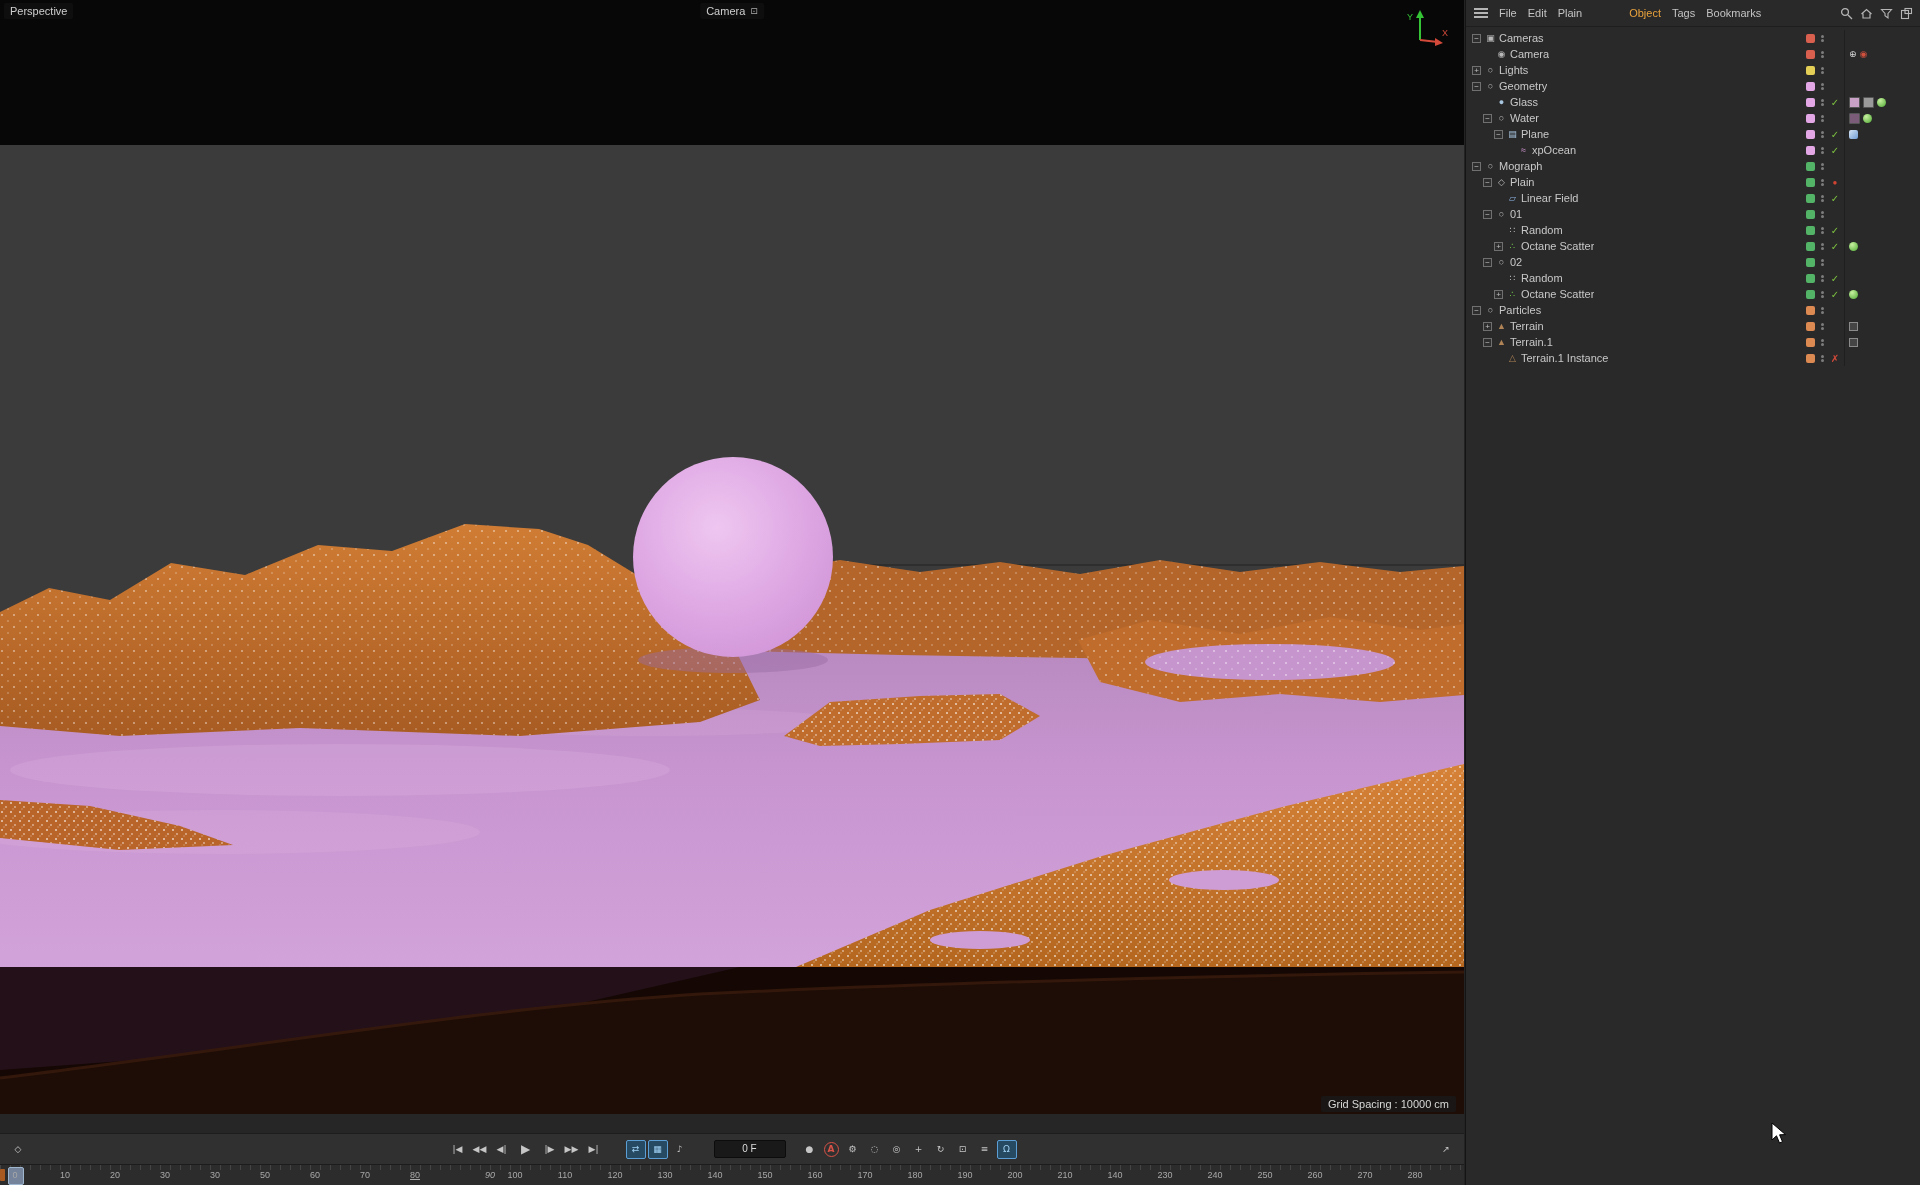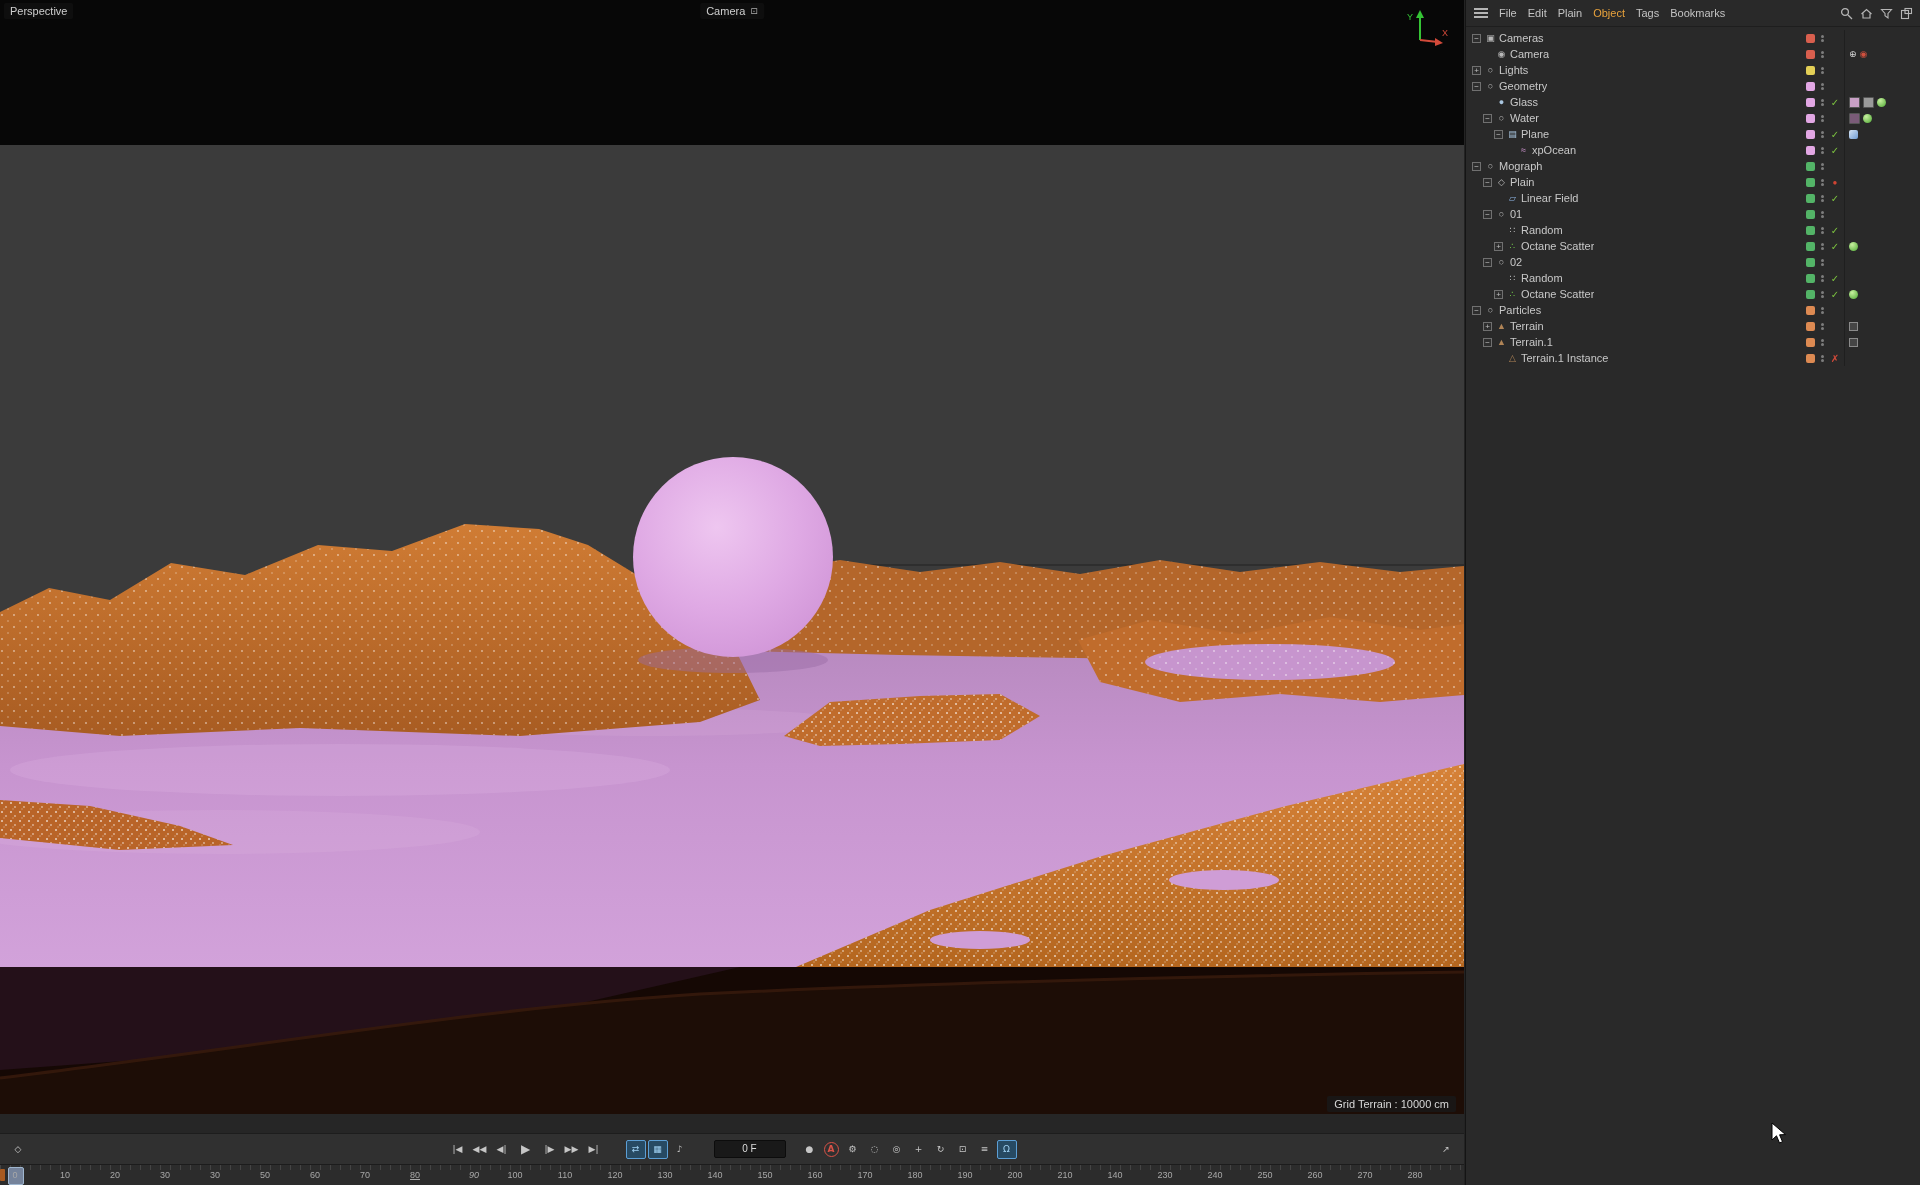--- a/index.html
+++ b/index.html
@@ -43,21 +43,21 @@
   .tick{position:absolute;top:5px;transform:translateX(-50%);font-size:9px;color:#a8a8a8;}
   #preview-handle{position:absolute;left:0;top:4px;width:5px;height:12px;background:#a85a20;border-radius:1px;}
   #scrubber{position:absolute;left:8px;top:2px;width:14px;height:16px;background:#75839b;
             border:1px solid #9fb6cf;border-radius:2px;}
   
   #panel{position:absolute;left:1465px;top:0;width:455px;height:1185px;background:#292929;
          border-left:1px solid #141414;}
   #om-menu{height:26px;display:flex;align-items:center;gap:11px;padding:0 8px;font-size:11px;
            color:#c3c3c3;border-bottom:1px solid #1e1e1e;}
   .menu-item{cursor:default;}
-  .menu-item.active{color:#e8a23c;}
+  .menu-item.active{color:#e8a23c;margin-left:36px;}
   #om-menu-right{margin-left:auto;display:flex;gap:7px;align-items:center;}
   #om-menu svg{display:block;}
   #tree{padding-top:3px;}
   .row{height:16px;display:flex;align-items:center;font-size:11px;color:#c8c8c8;white-space:nowrap;}
   .exp{width:9px;height:9px;box-sizing:border-box;border:1px solid #707070;background:#2e2e2e;
        color:#c0c0c0;font-size:8px;line-height:7px;text-align:center;margin-right:3px;flex:none;}
   .exp.hide{visibility:hidden;}
   .oicon{width:13px;text-align:center;font-size:9px;color:#b8b8b8;margin-right:2px;flex:none;}
   .olabel{overflow:hidden;text-overflow:ellipsis;}
   .chip{margin-left:auto;width:9px;height:9px;border-radius:2px;flex:none;}
@@ -164,21 +164,21 @@
 
       <svg id="axis-gizmo" viewBox="0 0 44 44">
         <line x1="14" y1="34" x2="14" y2="9" stroke="#35c435" stroke-width="2"></line>
         <polygon points="14,4 10,12 18,12" fill="#35c435"></polygon>
         <text x="1" y="14" font-size="9" fill="#35c435">Y</text>
         <line x1="14" y1="34" x2="32" y2="36" stroke="#d34a3a" stroke-width="2"></line>
         <polygon points="37,37 29,32 29,40" fill="#d34a3a"></polygon>
         <text x="36" y="30" font-size="9" fill="#d34a3a">X</text>
       </svg>
 
-      <div id="grid-label">Grid Terrain : 10000 cm</div>
+      <div id="grid-label">Grid Spacing : 10000 cm</div>
     </div>
 
     <div id="dock">
       <div id="dock-spacer"></div>
       <div id="transport-bar">
         <button class="tbtn" id="key-diamond">◇</button>
         <div class="tgroup" id="playgroup">
             <button class="tbtn">|◀</button>
             <button class="tbtn">◀◀</button>
             <button class="tbtn">◀|</button>
@@ -213,21 +213,21 @@
         <div id="ticks">
             <span class="tick" style="left: 15px;">0</span>
             <span class="tick" style="left: 65px;">10</span>
             <span class="tick" style="left: 115px;">20</span>
             <span class="tick" style="left: 165px;">30</span>
             <span class="tick" style="left: 215px;">30</span>
             <span class="tick" style="left: 265px;">50</span>
             <span class="tick" style="left: 315px;">60</span>
             <span class="tick" style="left: 365px;">70</span>
             <span class="tick" style="left: 415px; text-decoration: underline;">80</span>
-            <span class="tick" style="left: 474px; font-style: italic;">90</span>
+            <span class="tick" style="left: 490px; font-style: italic;">90</span>
             <span class="tick" style="left: 515px;">100</span>
             <span class="tick" style="left: 565px;">110</span>
             <span class="tick" style="left: 615px;">120</span>
             <span class="tick" style="left: 665px;">130</span>
             <span class="tick" style="left: 715px;">140</span>
             <span class="tick" style="left: 765px;">150</span>
             <span class="tick" style="left: 815px; text-align: center;">160</span>
             <span class="tick" style="left: 865px;">170</span>
             <span class="tick" style="left: 915px;">180</span>
             <span class="tick" style="left: 965px;">190</span>

